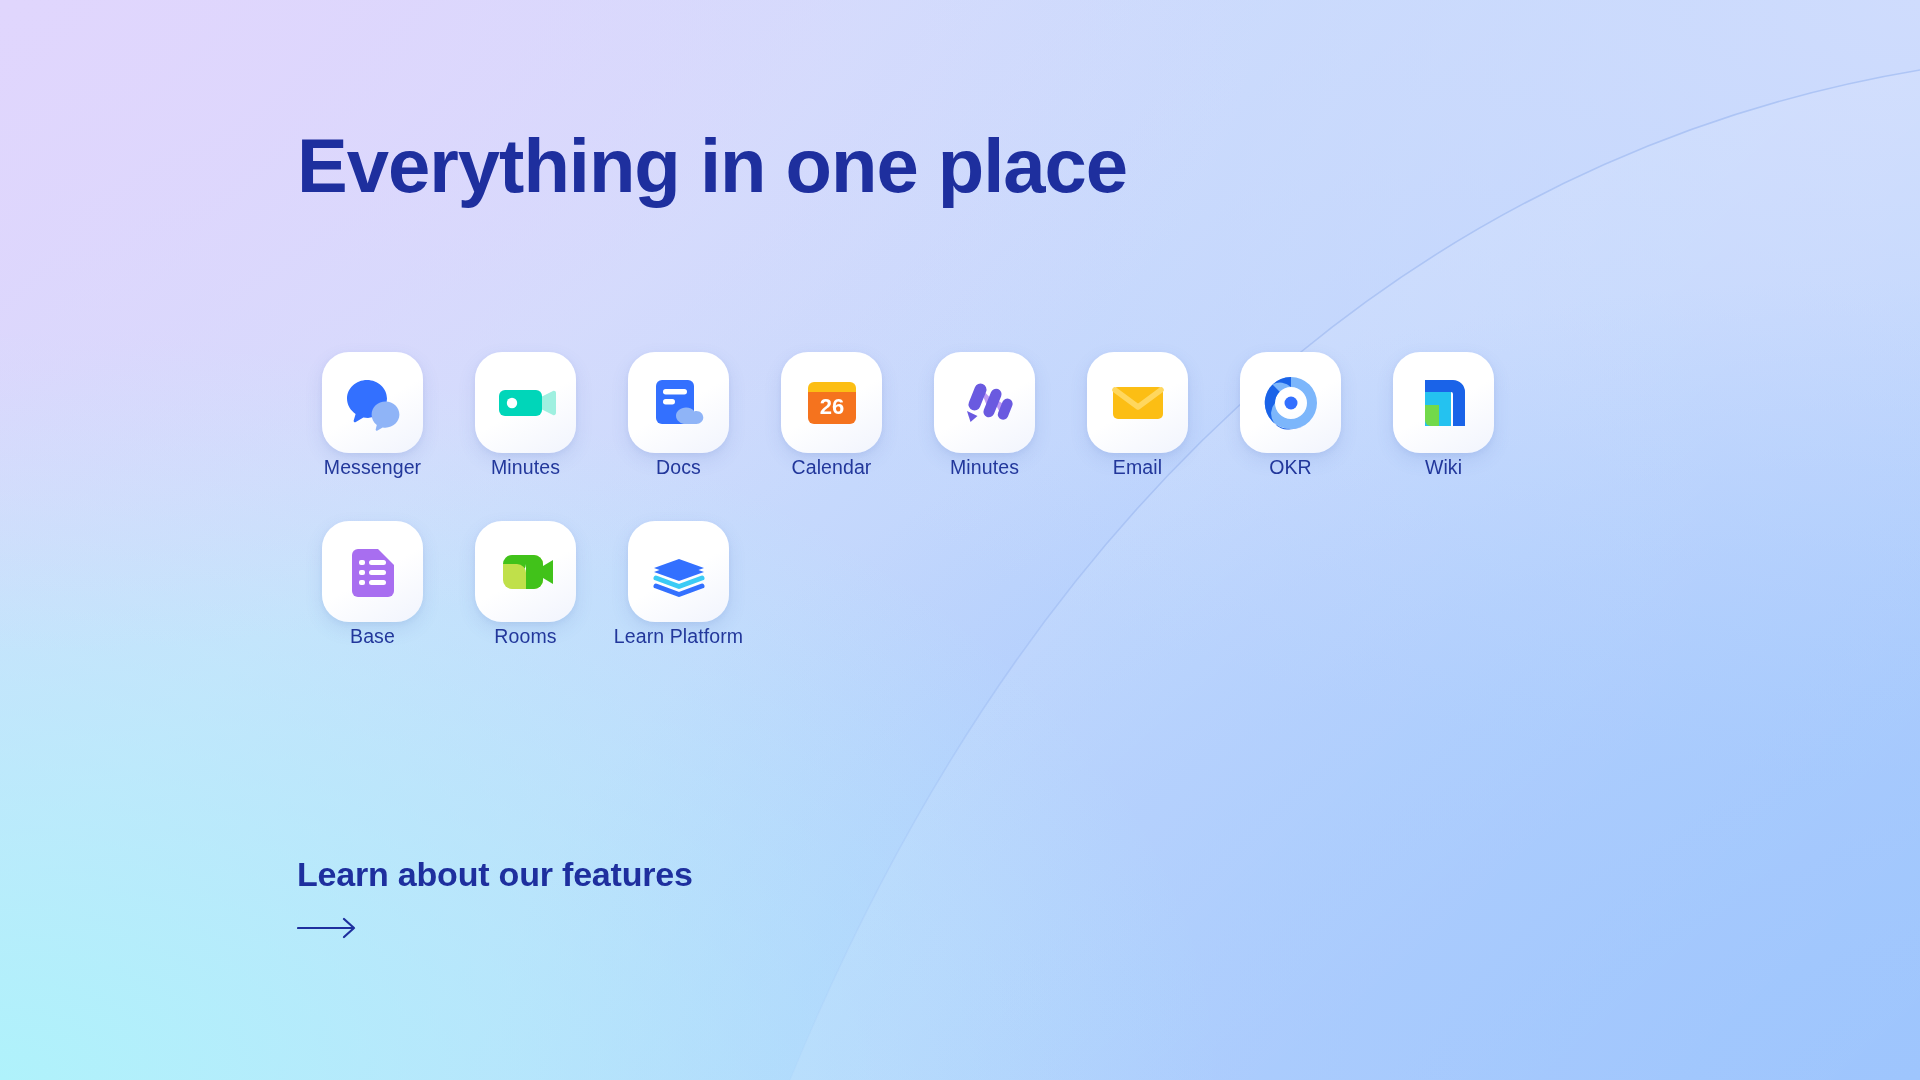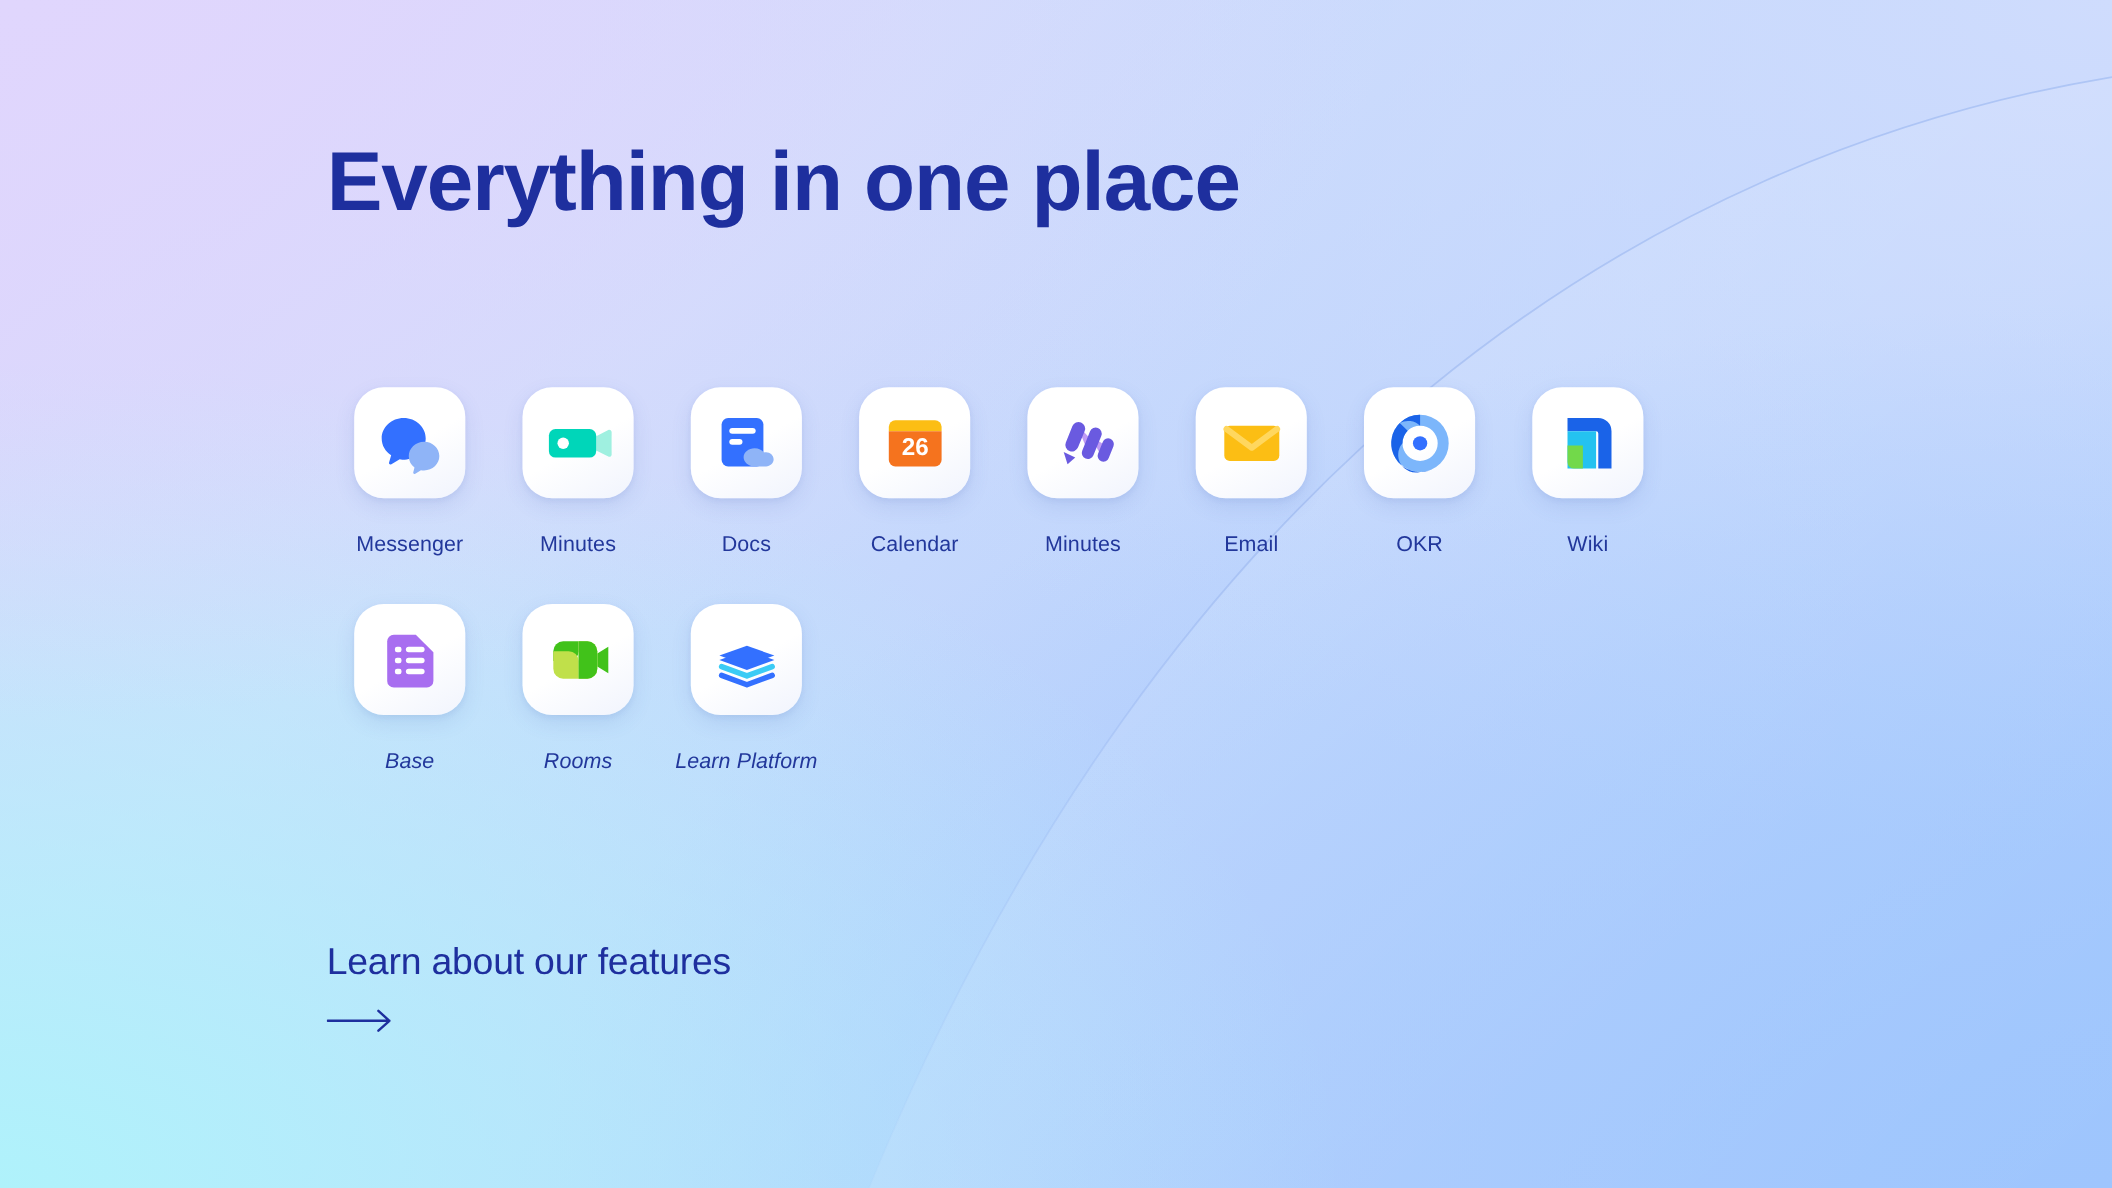--- a/index.html
+++ b/index.html
@@ -22,44 +22,43 @@
     position:absolute; left:297px; top:128px;
     font-size:76px; line-height:1.0;
     font-weight:700; letter-spacing:-1.0px;
     color:#1e2f9e;
     text-align:right;
   }
 
   
   .icon-grid { position:absolute; left:296px; top:352px; }
   .grid-row { display:flex; }
-  .grid-row + .grid-row { margin-top:42px;font-style:italic; }
+  .grid-row + .grid-row { margin-top:42px; }
   .app-item {
     width:153px;
     display:flex; flex-direction:column; align-items:center;
     cursor:pointer;
-    gap:28px;
   }
   .tile {
     width:101px; height:101px; border-radius:27px;
     background:linear-gradient(150deg,#ffffff 0%,#ffffff 52%,#f1f4fd 100%);
     box-shadow:0 7px 18px rgba(70,100,180,0.13), 0 2px 5px rgba(70,100,180,0.07);
     display:flex; align-items:center; justify-content:center;
   }
   .tile svg { display:block; }
   .app-label {
     margin-top:3px;
     font-size:19.5px; color:#22379b; font-weight:400;
     white-space:nowrap; letter-spacing:0.1px;
   }
 
   
   .features-block { position:absolute; left:297px; top:855px; }
   .features-title {
-    font-size:34px; font-weight:400; color:#1e2f9e; letter-spacing:-0.2px;
+    font-size:34px; font-weight:700; color:#1e2f9e; letter-spacing:-0.2px;
   }
   .arrow-wrap { margin-top:22px; cursor:pointer; display:inline-block; }
 </style>
 </head>
 <body>
 
 <svg class="arc-layer" width="1920" height="1080" viewBox="0 0 1920 1080">
   <defs>
     <linearGradient id="arcFade" x1="0" y1="1" x2="1" y2="0">
       <stop offset="0%" stop-color="#8fb0ef" stop-opacity="0.05"></stop>

